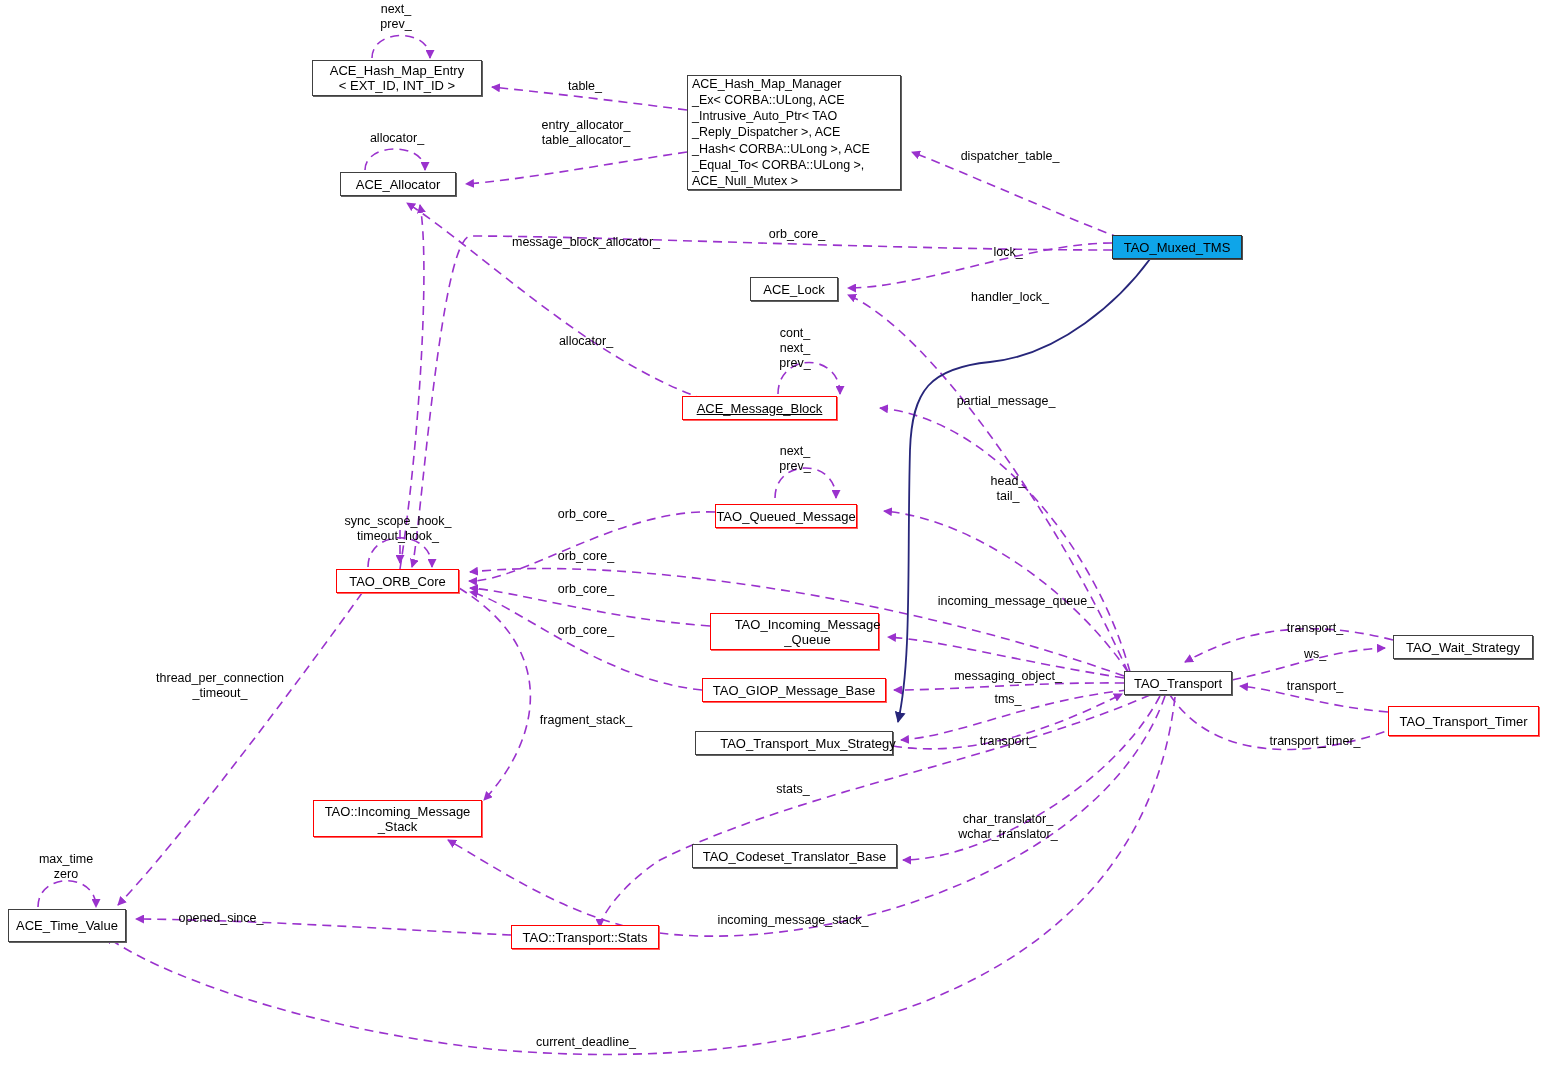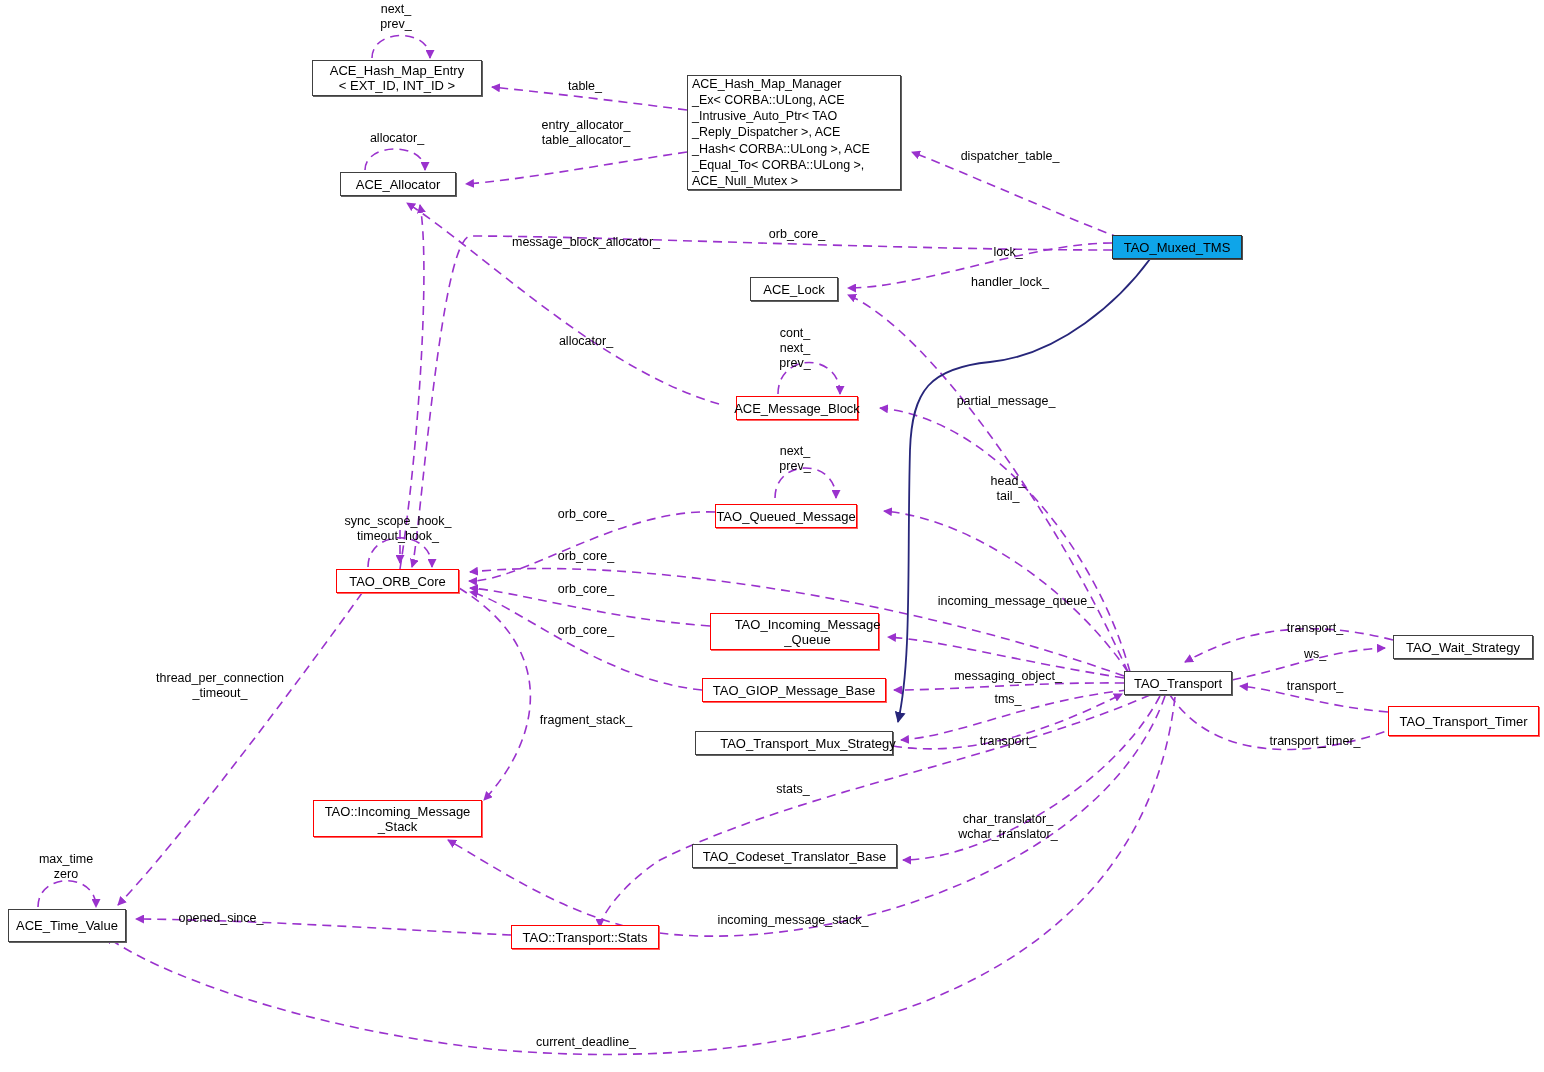--- a/index.html
+++ b/index.html
@@ -138,21 +138,21 @@
 _Hash&lt; CORBA::ULong &gt;, ACE
 _Equal_To&lt; CORBA::ULong &gt;,
 ACE_Null_Mutex &gt;</div>
 
   <div class="node" style="left:340px;top:172px;width:116px;height:24px;">ACE_Allocator</div>
 
   <div class="node gray" style="left:1112px;top:235px;width:130px;height:24px;">TAO_Muxed_TMS</div>
 
   <div class="node" style="left:750px;top:277px;width:88px;height:24px;">ACE_Lock</div>
 
-  <div class="node red" style="left:736px;top:396px;width:122px;height:24px;">ACE_Message_Block</div>
+  <div class="node red" style="left:682px;top:396px;width:155px;height:24px;text-decoration:underline;">ACE_Message_Block</div>
 
   <div class="node red" style="left:715px;top:504px;width:142px;height:24px;">TAO_Queued_Message</div>
 
   <div class="node red" style="left:336px;top:569px;width:123px;height:24px;">TAO_ORB_Core</div>
 
   <div class="node red" style="left:710px;top:613px;width:169px;height:37px;padding-left:30px;">TAO_Incoming_Message
 _Queue</div>
 
   <div class="node red" style="left:702px;top:678px;width:184px;height:24px;">TAO_GIOP_Message_Base</div>
 
@@ -176,21 +176,21 @@
   <div class="elabel" style="left:396px;top:2px;">next_
 prev_</div>
   <div class="elabel" style="left:585px;top:79px;">table_</div>
   <div class="elabel" style="left:586px;top:118px;">entry_allocator_
 table_allocator_</div>
   <div class="elabel" style="left:397px;top:131px;">allocator_</div>
   <div class="elabel" style="left:1010px;top:149px;">dispatcher_table_</div>
   <div class="elabel" style="left:586px;top:235px;">message_block_allocator_</div>
   <div class="elabel" style="left:797px;top:227px;">orb_core_</div>
   <div class="elabel" style="left:1008px;top:245px;">lock_</div>
-  <div class="elabel" style="left:1010px;top:275px;">handler_lock_</div>
+  <div class="elabel" style="left:1010px;top:290px;">handler_lock_</div>
   <div class="elabel" style="left:586px;top:334px;">allocator_</div>
   <div class="elabel" style="left:795px;top:326px;">cont_
 next_
 prev_</div>
   <div class="elabel" style="left:1006px;top:394px;">partial_message_</div>
   <div class="elabel" style="left:795px;top:444px;">next_
 prev_</div>
   <div class="elabel" style="left:1008px;top:474px;">head_
 tail_</div>
   <div class="elabel" style="left:586px;top:507px;">orb_core_</div>

